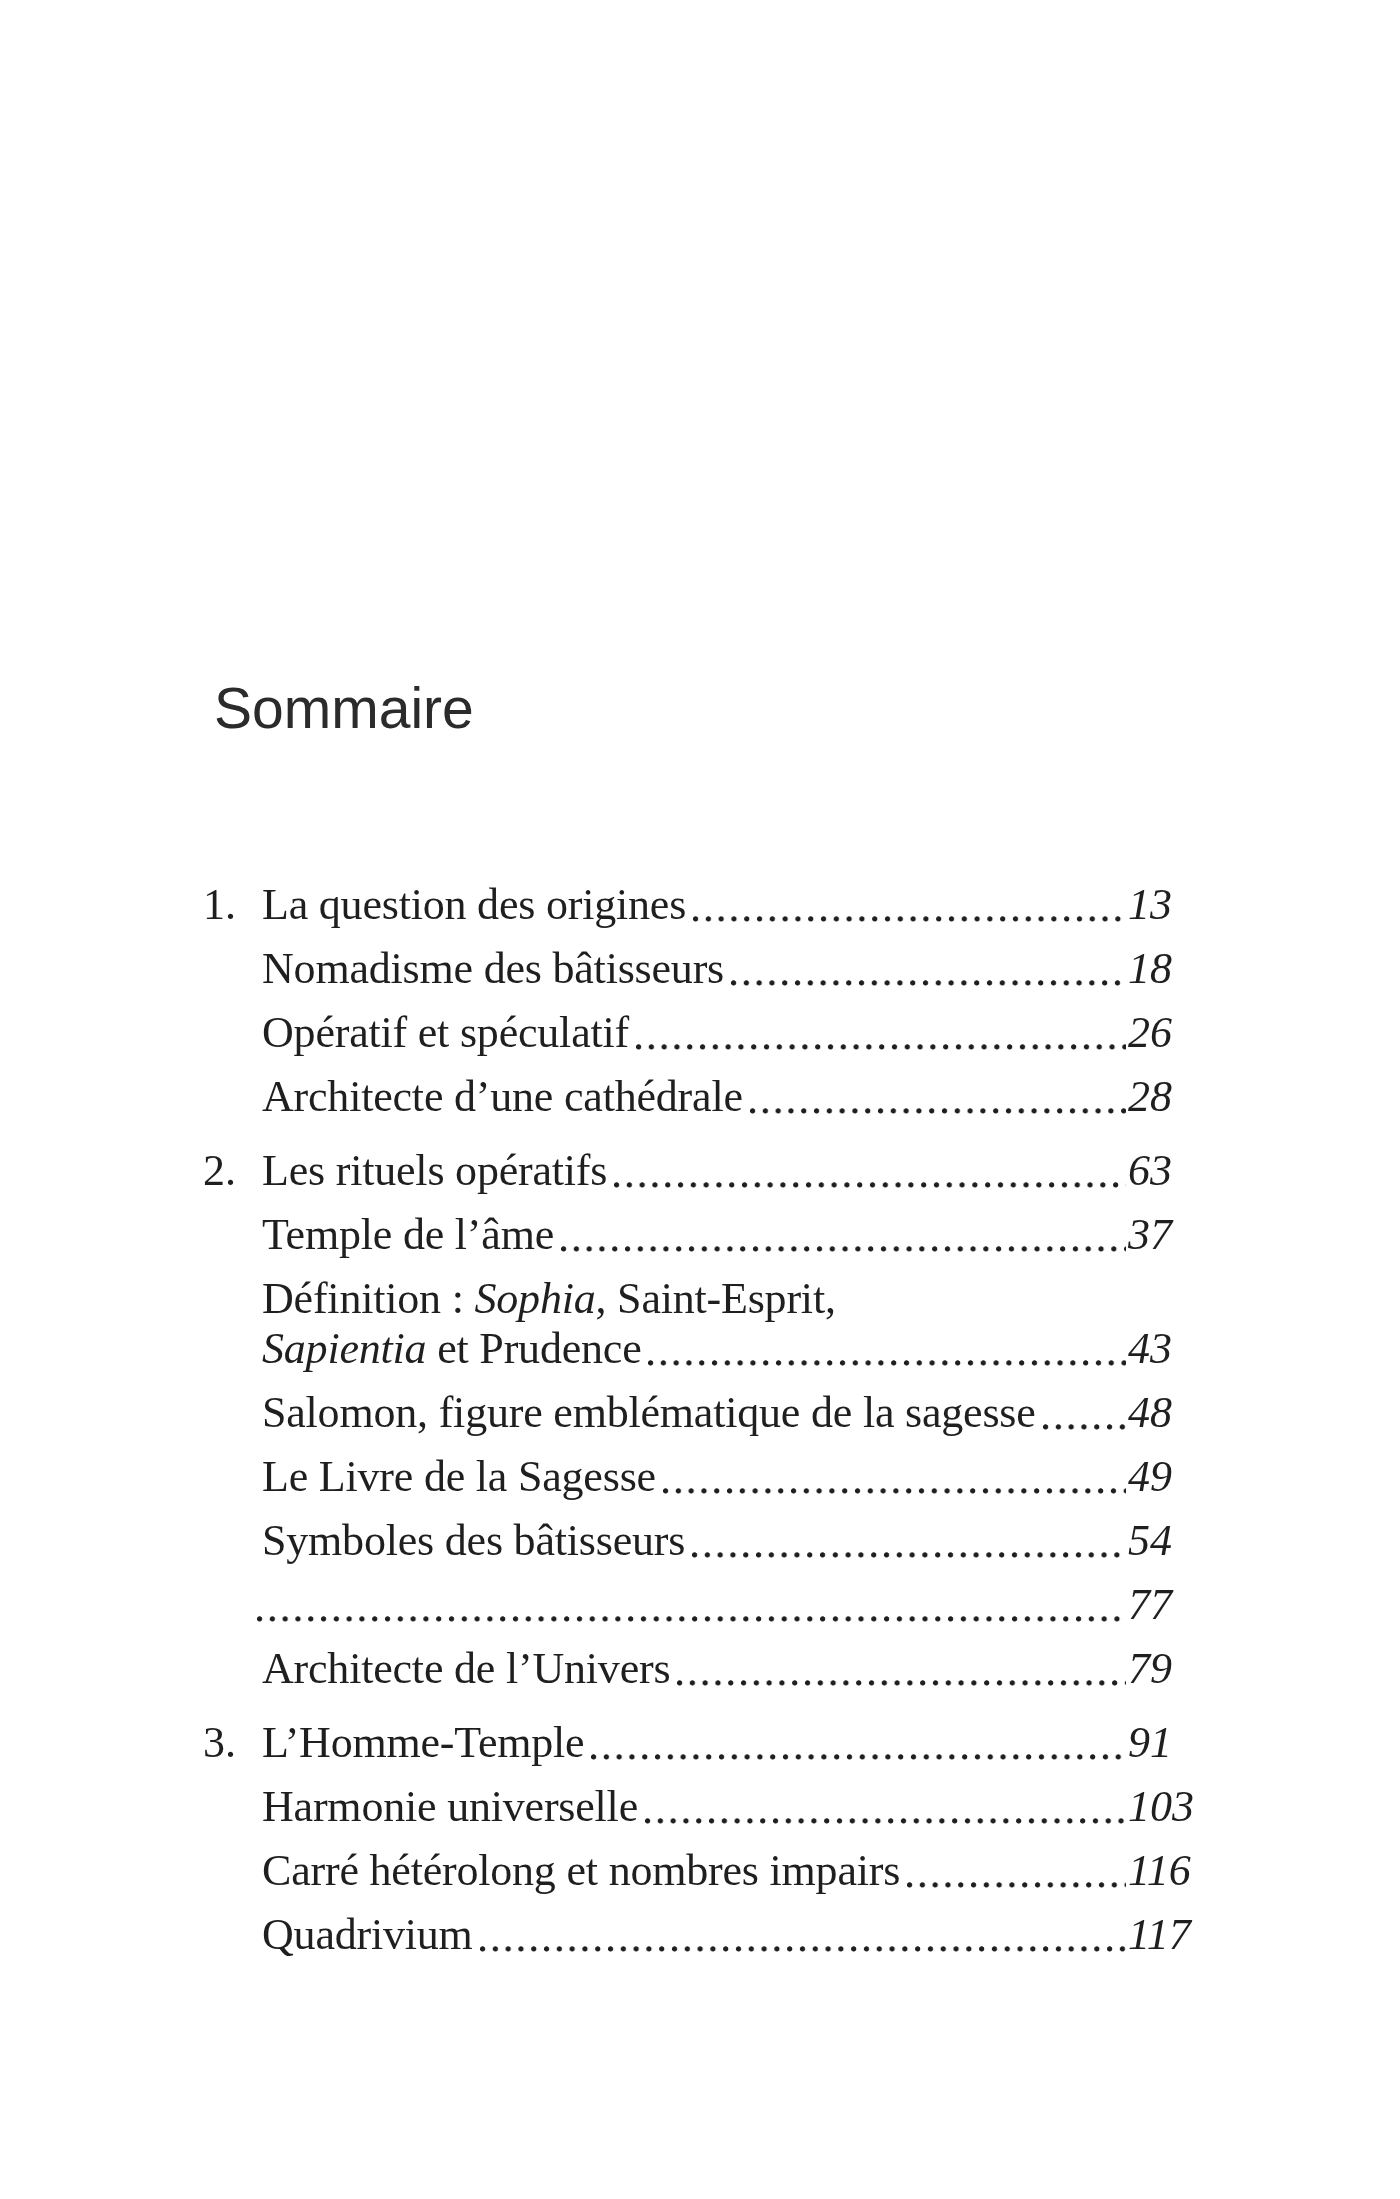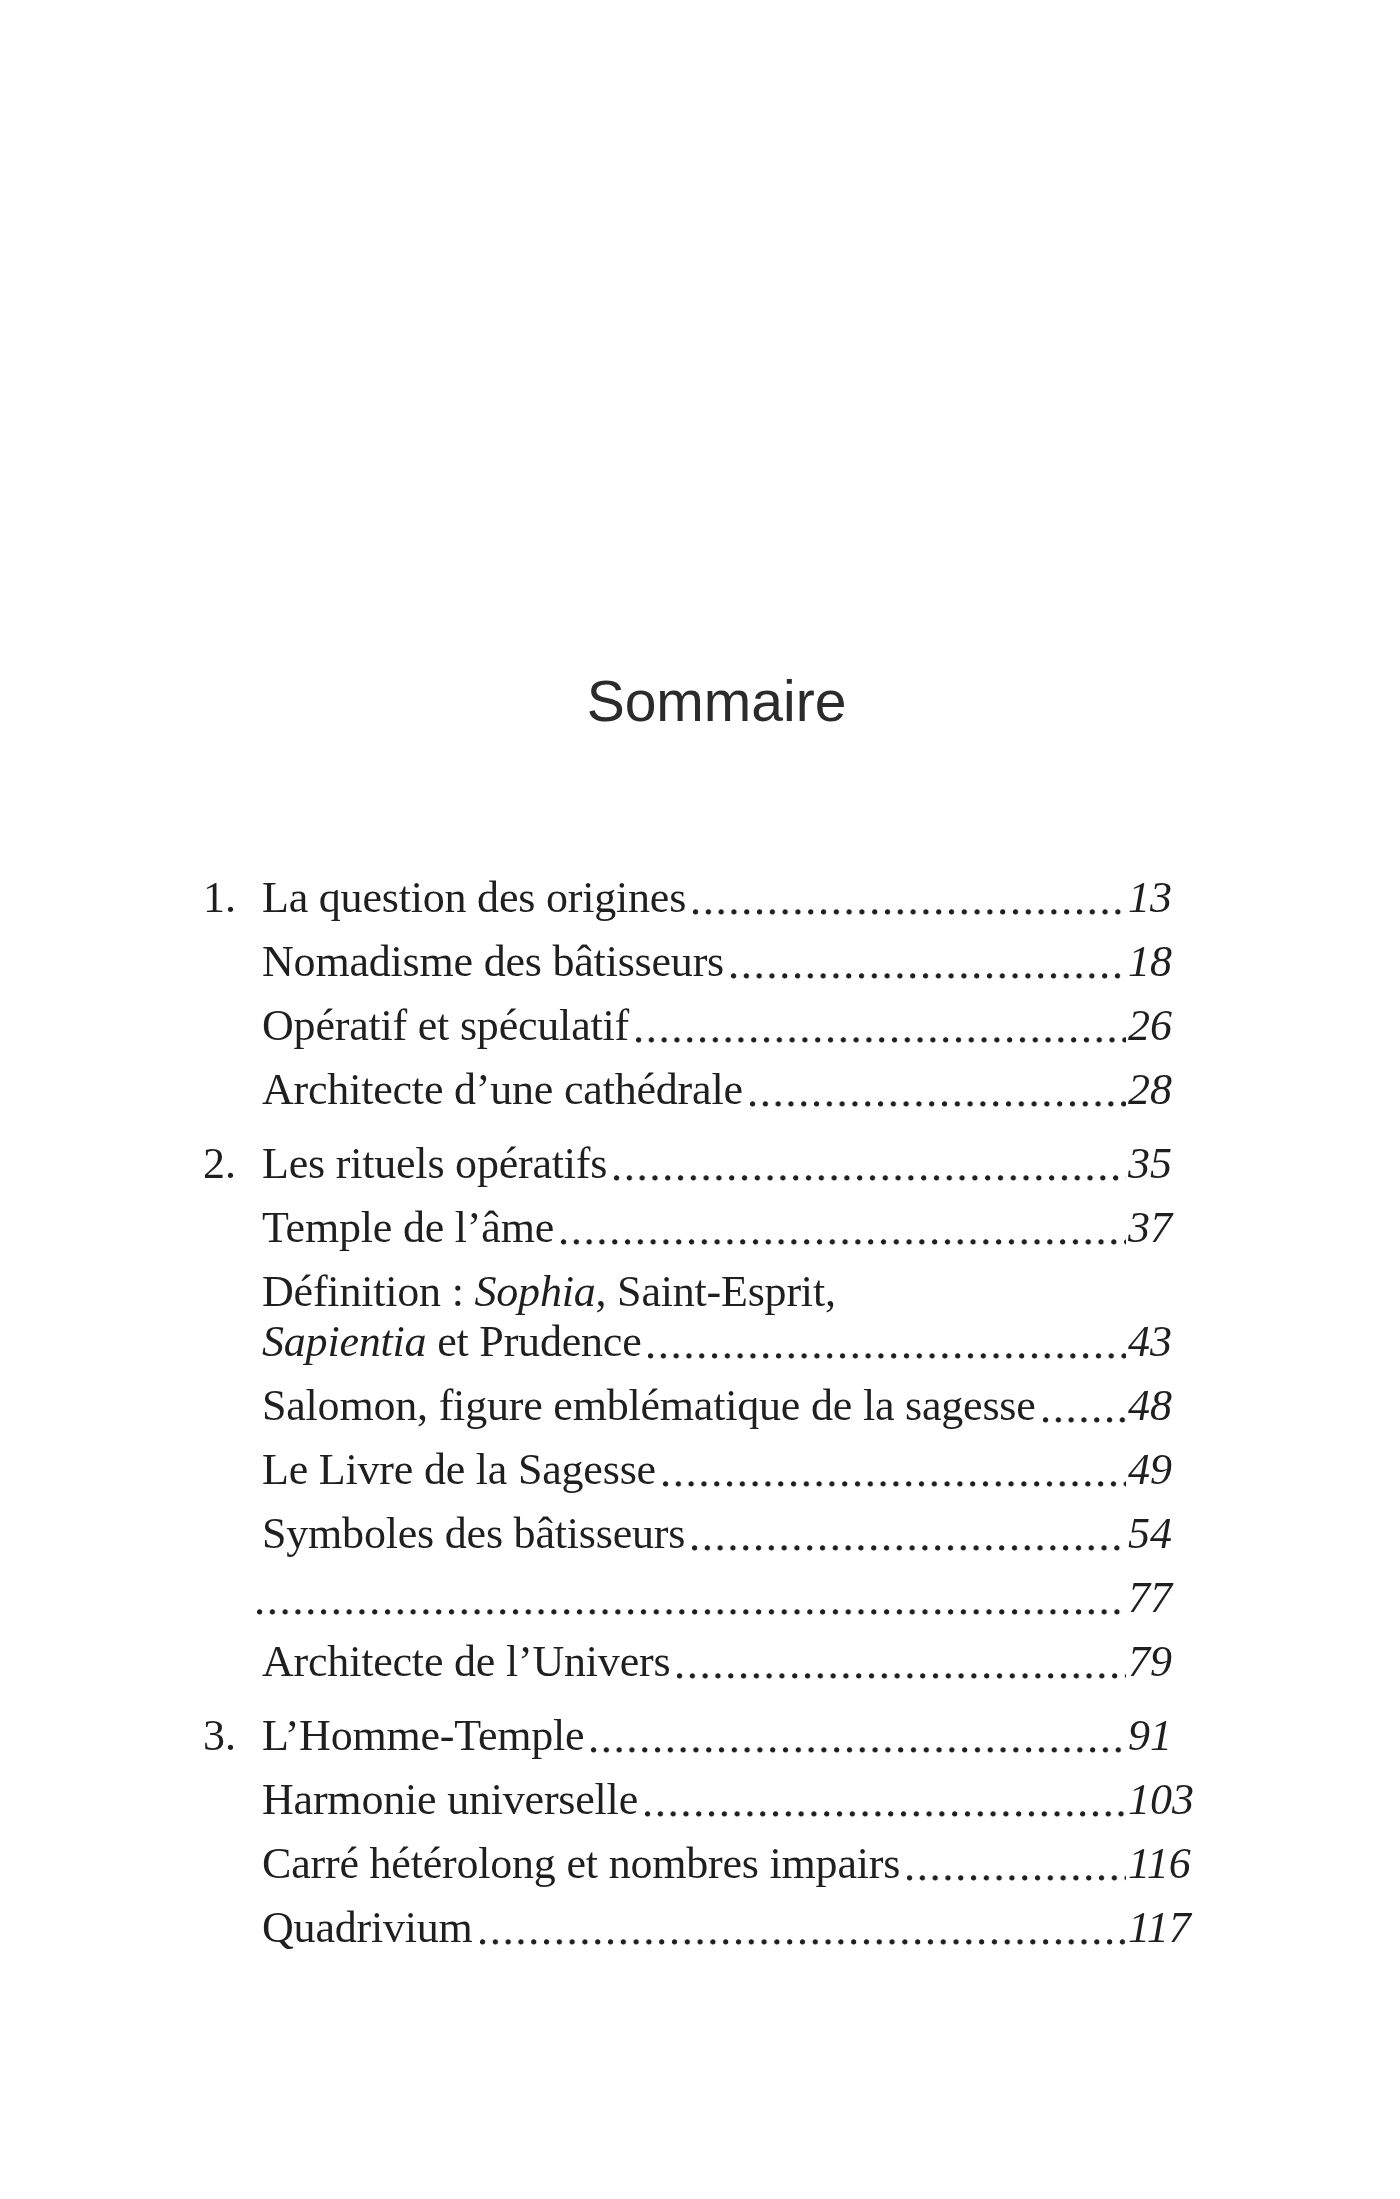--- a/index.html
+++ b/index.html
@@ -11,27 +11,27 @@
     font-family: "Liberation Serif", "DejaVu Serif", serif;
     color: #1f1f1f;
   }
   .sheet {
     box-sizing: border-box;
     width: 1400px;
     height: 2199px;
     padding: 0 170px 0 203px;
   }
   .title {
-    margin: 4px;
+    margin: 11px;
     padding-top: 668px;
     font-family: "Liberation Sans", "DejaVu Sans", sans-serif;
     font-weight: 300;
     font-size: 57px;
     line-height: 58px;
-    text-align: center;
+    text-align: left;
     color: #2b2b2b;
   }
   .toc {
     margin-top: 143px;
     font-size: 44px;
   }
   .entry { margin-top: 14px; }
   .entry.chapter { margin-top: 24px; }
   .entry:first-child { margin-top: 0; }
   .row {
@@ -103,21 +103,21 @@
           <span class="label"><span>Architecte d’une cathédrale</span></span>
           <span class="dots"></span>
           <span class="pagenum">28</span>
         </div>
       </div>
       <div class="entry chapter">
         <div class="row">
           <span class="num">2.</span>
           <span class="label"><span>Les rituels opératifs</span></span>
           <span class="dots"></span>
-          <span class="pagenum">35</span>
+          <span class="pagenum">63</span>
         </div>
       </div>
       <div class="entry">
         <div class="row">
           <span class="num"></span>
           <span class="label"><span>Temple de l’âme</span></span>
           <span class="dots"></span>
           <span class="pagenum">37</span>
         </div>
       </div>

